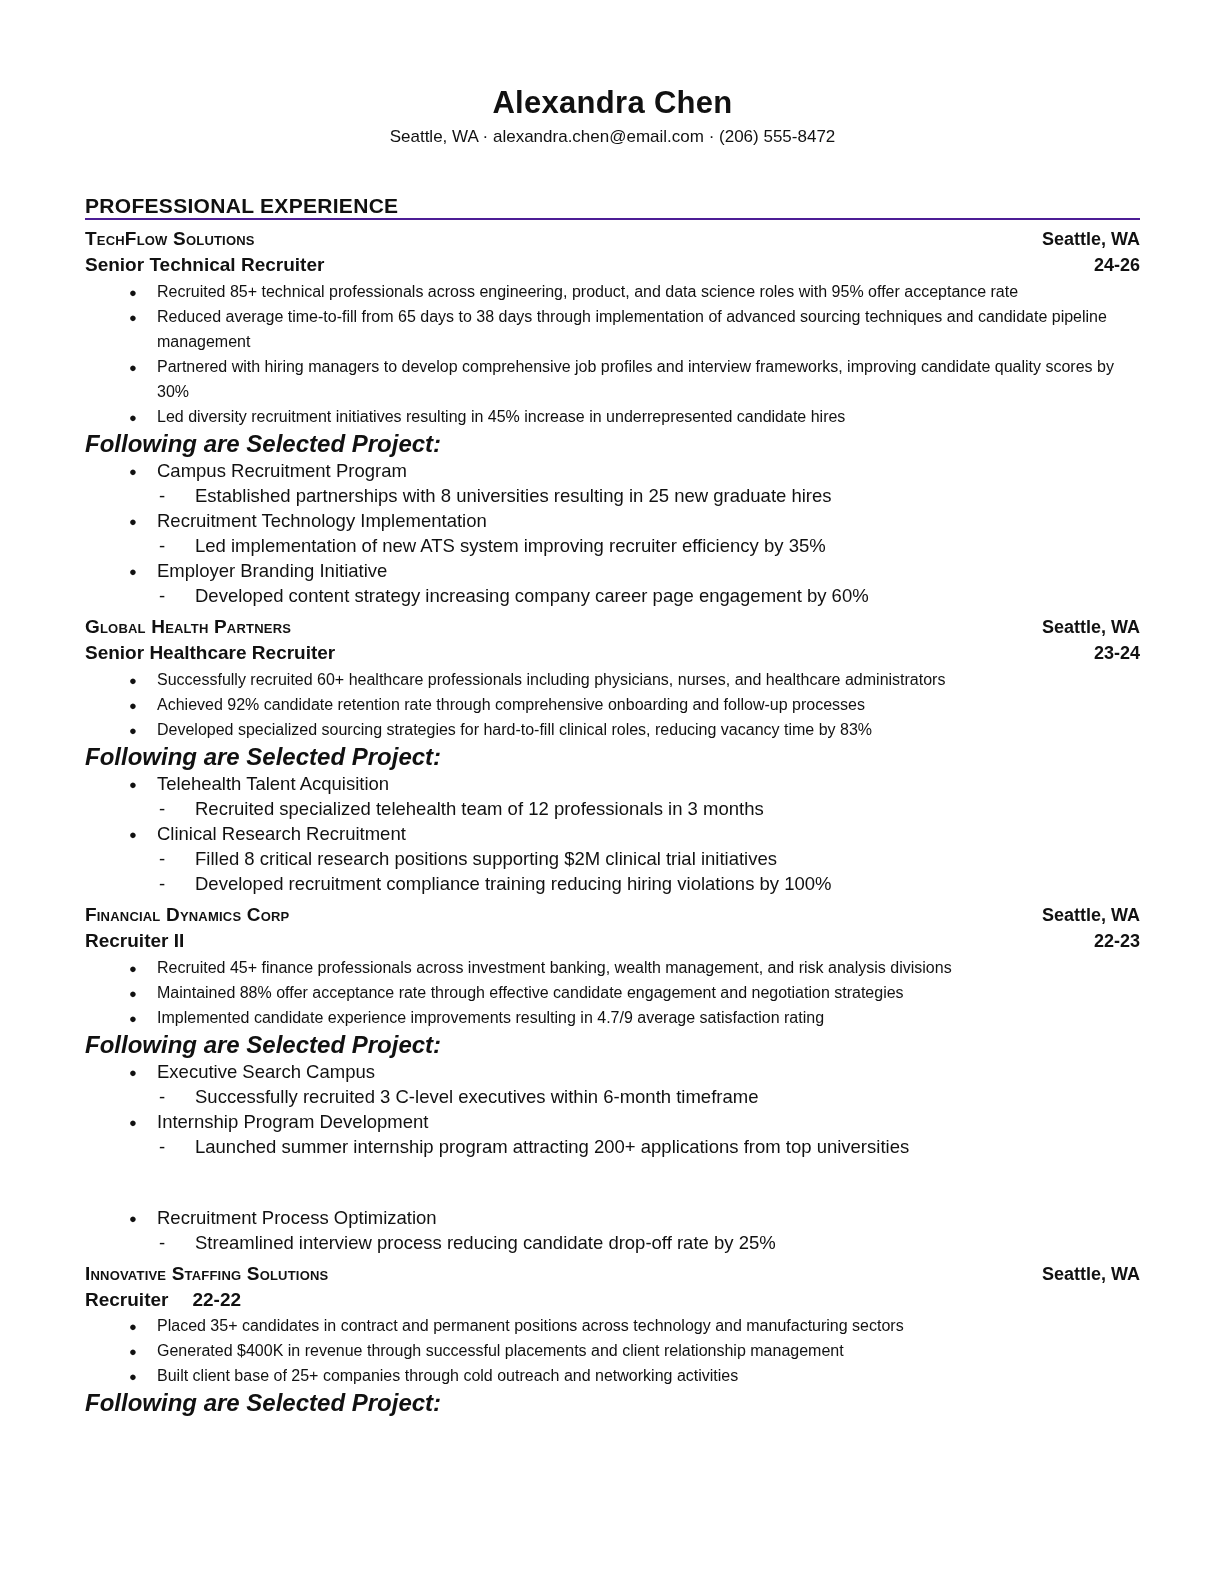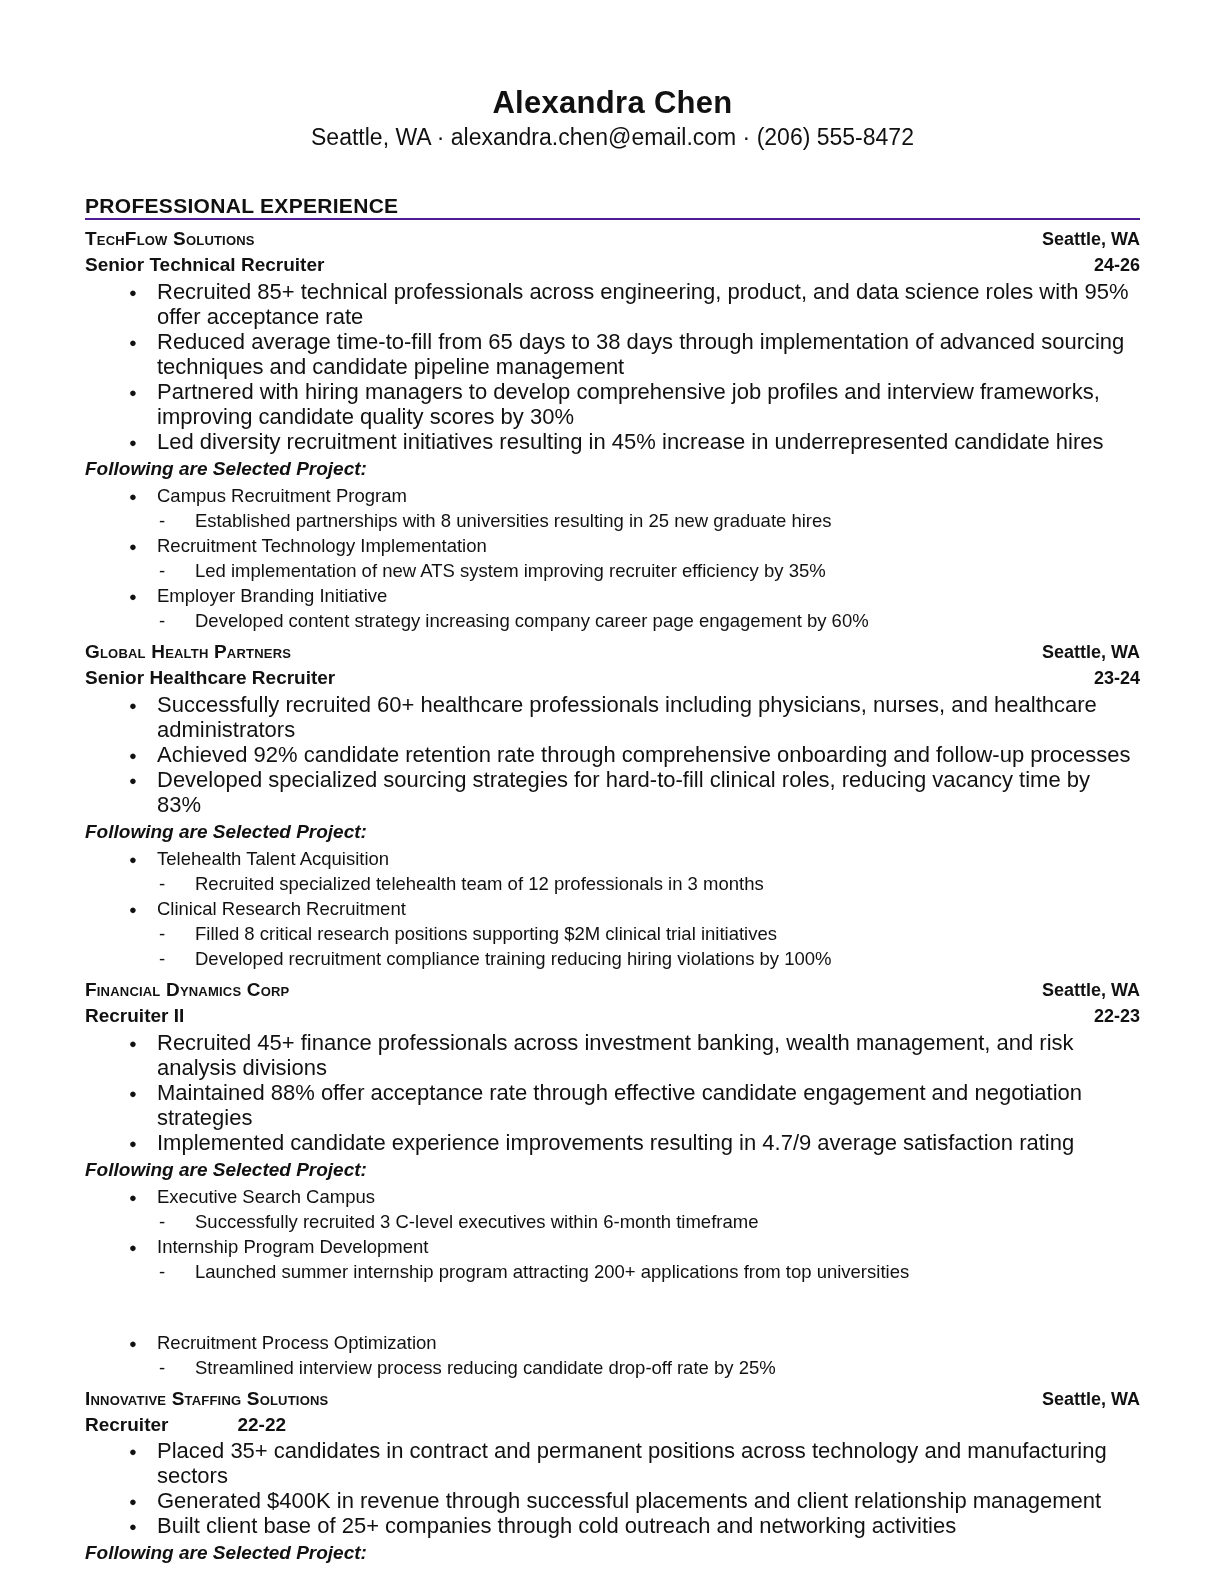--- a/index.html
+++ b/index.html
@@ -28,21 +28,21 @@
     line-height: 38px;
     letter-spacing: 0.3px;
   }
   .resume-title {
     font-size: 27px;
     font-weight: 700;
     line-height: 34px;
     letter-spacing: 0.2px;
   }
   .contact-line {
-    font-size: 23px;
+    font-size: 17px;
     line-height: 26px;
     margin-top: 2px;
   }
 
   
   .section-heading {
     margin-top: 44px;
     font-size: 21px;
     font-weight: 700;
     letter-spacing: 0.3px;
@@ -50,21 +50,20 @@
     border-bottom: 2px solid #4c1d95;
   }
 
   
   .job { margin-top: 6px; }
   .job-company-row, .job-title-row {
     display: flex;
     justify-content: space-between;
     align-items: baseline;
     line-height: 25px;
-    gap: 45px;
   }
   .company-name {
     font-variant: small-caps;
     font-weight: 700;
     font-size: 19px;
     letter-spacing: 0.2px;
   }
   .company-location, .job-dates {
     font-weight: 700;
     font-size: 18px;
@@ -79,35 +78,35 @@
     font-size: 19px;
     margin-left: 24px;
     text-align: right;
   }
   .job-title-row.inline { justify-content: flex-start; }
 
   ul.bullets { list-style: none; margin-top: 1px; }
   li.bullet {
     position: relative;
     padding-left: 72px;
-    font-size: 22px;
+    font-size: 16px;
     line-height: 25px;
   }
   li.bullet::before {
     content: "\25CF";
     position: absolute;
     left: 44px;
     top: 1px;
     font-size: 13px;
   }
 
   .projects-heading {
     font-weight: 700;
     font-style: italic;
-    font-size: 19px;
+    font-size: 24px;
     line-height: 27px;
     margin: 1px 0 1px 0;
   }
 
   ul.projects { list-style: none; }
   li.project { font-size: 18.5px; line-height: 25px; }
   li.project.gap-after { margin-bottom: 46px; }
   .project-name {
     position: relative;
     padding-left: 72px;

